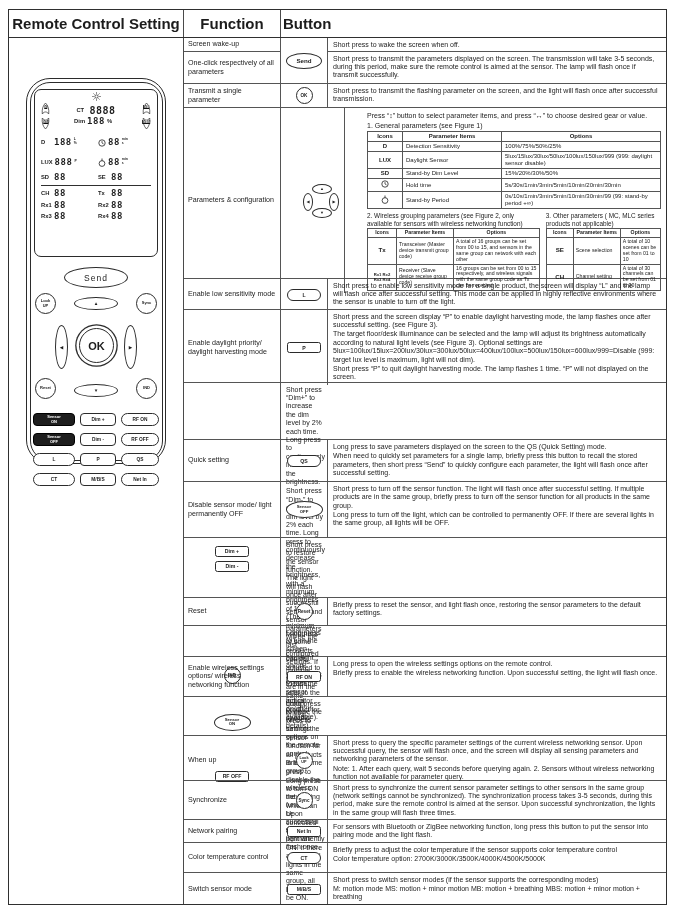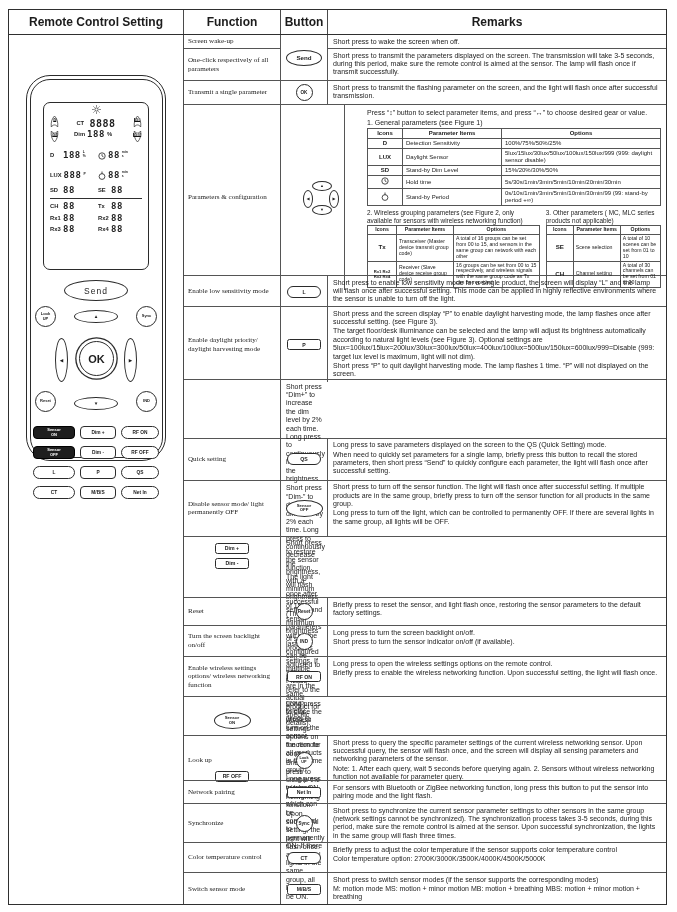--- a/index.html
+++ b/index.html
@@ -2,30 +2,30 @@
 <html><head>
 <meta charset="utf-8">
 <style>
   html,body{margin:0;padding:0;background:#fff;}
   .page{width:677px;height:912px;position:relative;background:#fff;color:#1c1c1c;
         font-family:"Liberation Sans",sans-serif;overflow:hidden;}
   .frame{position:absolute;left:8px;top:9px;width:659px;height:896px;border:1.6px solid #2f2f2f;
          display:flex;flex-direction:column;box-sizing:border-box;}
   
   .hdr{display:grid;grid-template-columns:175px 97px 47px 1fr;border-bottom:1.3px solid #2f2f2f;}
-  .hcell{padding:5px 2px;text-align:center;font-weight:bold;font-size:12px;border-right:1px solid #4a4a4a;}
+  .hcell{padding:5px 2px;text-align:center;font-weight:bold;font-size:15px;border-right:1px solid #4a4a4a;}
   .hcell:last-child{border-right:none;}
   
   .bodyrow{flex:1;display:grid;grid-template-columns:175px 1fr;min-height:0;}
   .leftcol{border-right:1px solid #4a4a4a;position:relative;overflow:hidden;}
   .rows{display:flex;flex-direction:column;overflow:hidden;}
   .trow{display:grid;grid-template-columns:97px 47px 1fr;border-bottom:1px solid #555;}
   .trow:last-child{border-bottom:none;flex:1;}
   .fcell{border-right:1px solid #555;padding:2px 4px;font-size:7.1px;line-height:1.22;
-         display:flex;align-items:center;box-sizing:border-box;font-family:Liberation Serif, serif;}
+         display:flex;align-items:center;box-sizing:border-box;}
   .bcell{border-right:1px solid #555;display:flex;flex-direction:column;gap:4px;align-items:center;
          justify-content:center;padding:2px;box-sizing:border-box;}
   .rcell{padding:2.5px 5px;font-size:7px;line-height:1.2;box-sizing:border-box;}
   .rline{margin:0 0 1px 0;}
   .rline:empty{display:none;}.r2{min-height:23px;}.r3{min-height:170px;gap:17px;}
   .r4{min-height:30px;}.r5{min-height:72px;}.r6{min-height:52px;}.r7{min-height:41px;}
   .r8{min-height:55px;}.r9{min-height:58px;}.r10{min-height:27px;}.r11{min-height:30px;}
   .r12{min-height:39px;}.r13{min-height:38px;}.r14{min-height:44px;}.r15{min-height:38px;}
   .r16{min-height:22px;}.r17{min-height:29px;}.r18{min-height:31px;}
   
@@ -61,21 +61,21 @@
   .split{display:flex;gap:6px;margin-top:3px;align-items:flex-start;}
   .g2{flex:1.5;}.g3{flex:1;}
   .ptitle2{font-size:6.4px;line-height:1.2;margin-bottom:1px;}
   .t23 th,.t23 td{font-size:5.2px;padding:1px 2px;line-height:1.12;}
   .t23 .ic{font-size:6.2px;width:22px;}
   .rxgrid{display:flex;flex-direction:column;font-size:4.2px;font-weight:bold;line-height:1.2;}
   
   .remote{position:relative;width:140px;height:386px;margin:40px auto 0;border:1.8px solid #2b2b2b;
           border-radius:24px;box-sizing:border-box;background:#fff;}
   .remote::before{content:"";position:absolute;inset:2.5px;border:1px solid #2b2b2b;border-radius:20px;pointer-events:none;}
-  .lcd{position:relative;margin:26px auto 0;width:106px;height:168px;border:1.5px solid #2b2b2b;
+  .lcd{position:relative;margin:10px auto 0;width:124px;height:168px;border:1.5px solid #2b2b2b;
        border-radius:7px;z-index:1;background:#fff;box-sizing:border-box;}
   .sunwrap{display:flex;justify-content:center;margin-top:2px;}
   .lcd-mid{display:flex;justify-content:space-between;align-items:center;padding:0 5px;}
   .wing{display:flex;flex-direction:column;gap:2px;}
   .petal{position:relative;width:11px;height:13px;}
   .badge{position:absolute;top:4px;left:50%;transform:translateX(-50%);background:#111;color:#fff;
          font-size:3px;line-height:1.4;padding:0 0.5px;font-weight:bold;}
   .ctdim{display:flex;flex-direction:column;align-items:center;gap:0;}
   .lab{font-size:5.8px;font-weight:bold;}
   .val{font-family:"DejaVu Sans Mono",monospace;font-weight:bold;font-size:9px;letter-spacing:0.5px;}
@@ -112,21 +112,20 @@
 </head>
 <body>
 
 <div class="page">
 <div class="frame">
 
   <div class="hdr">
     <div class="hcell">Remote Control Setting</div>
     <div class="hcell">Function</div>
     <div class="hcell">Button</div>
-    <div class="hcell">Remarks</div>
   </div>
 
   <div class="bodyrow">
 
     <div class="leftcol">
       <div class="remote">
         <div class="lcd">
           <div class="sunwrap">
             <svg width="9" height="9" viewBox="0 0 10 10">
                   <circle cx="5" cy="5" r="1.8" fill="none" stroke="#222" stroke-width="0.8"></circle>
@@ -531,23 +530,20 @@
             </div>
         <div class="bcell">
               <div class="btn circle">Reset</div>
             </div>
         <div class="rcell">
               <div class="rline">Briefly press to reset the sensor, and light flash once, restoring the sensor parameters to the default factory settings.</div>
             </div>
       </div>
 
       <div class="trow r11">
-        <div class="fcell">
-              <span>Turn the screen backlight on/off</span>
-            </div>
         <div class="bcell">
               <div class="btn circle">IND</div>
             </div>
         <div class="rcell">
               <div class="rline">Long press to turn the screen backlight on/off.</div>
               <div class="rline">Short press to turn the sensor indicator on/off (if available).</div>
             </div>
       </div>
 
       <div class="trow r12">
@@ -568,55 +564,55 @@
               <div class="btn rect">RF OFF</div>
             </div>
         <div class="rcell">
               <div class="rline">Long press to close the wireless settings options on the remote control.</div>
               <div class="rline">Briefly press to disable the wireless networking function. Upon successful setting, the light will flash once.</div>
             </div>
       </div>
 
       <div class="trow r14">
         <div class="fcell">
-              <span>Look up</span>
+              <span>When up</span>
             </div>
         <div class="bcell">
               <div class="btn circle two">
                 <span>Look</span>
                 <span>UP</span>
               </div>
             </div>
         <div class="rcell">
               <div class="rline">Short press to query the specific parameter settings of the current wireless networking sensor. Upon successful query, the sensor will flash once, and the screen will display all sensing parameters and networking parameters of the sensor.</div>
               <div class="rline">Note: 1. After each query, wait 5 seconds before querying again. 2. Sensors without wireless networking function not available for parameter query.</div>
             </div>
       </div>
 
+      <div class="trow r15">
+        <div class="fcell">
+              <span>Synchronize</span>
+            </div>
+        <div class="bcell">
+              <div class="btn circle">Sync</div>
+            </div>
+        <div class="rcell">
+              <div class="rline">Short press to synchronize the current sensor parameter settings to other sensors in the same group (network settings cannot be synchronized). The synchronization process takes 3-5 seconds, during this period, make sure the remote control is aimed at the sensor. Upon successful synchronization, the lights in the same group will flash three times.</div>
+            </div>
+      </div>
+
       <div class="trow r16">
         <div class="fcell">
               <span>Network pairing</span>
             </div>
         <div class="bcell">
               <div class="btn rect">Net In</div>
             </div>
         <div class="rcell">
               <div class="rline">For sensors with Bluetooth or ZigBee networking function, long press this button to put the sensor into pairing mode and the light flash.</div>
-            </div>
-      </div>
-
-      <div class="trow r15">
-        <div class="fcell">
-              <span>Synchronize</span>
-            </div>
-        <div class="bcell">
-              <div class="btn circle">Sync</div>
-            </div>
-        <div class="rcell">
-              <div class="rline">Short press to synchronize the current sensor parameter settings to other sensors in the same group (network settings cannot be synchronized). The synchronization process takes 3-5 seconds, during this period, make sure the remote control is aimed at the sensor. Upon successful synchronization, the lights in the same group will flash three times.</div>
             </div>
       </div>
 
       <div class="trow r17">
         <div class="fcell">
               <span>Color temperature control</span>
             </div>
         <div class="bcell">
               <div class="btn pill">CT</div>
             </div>

